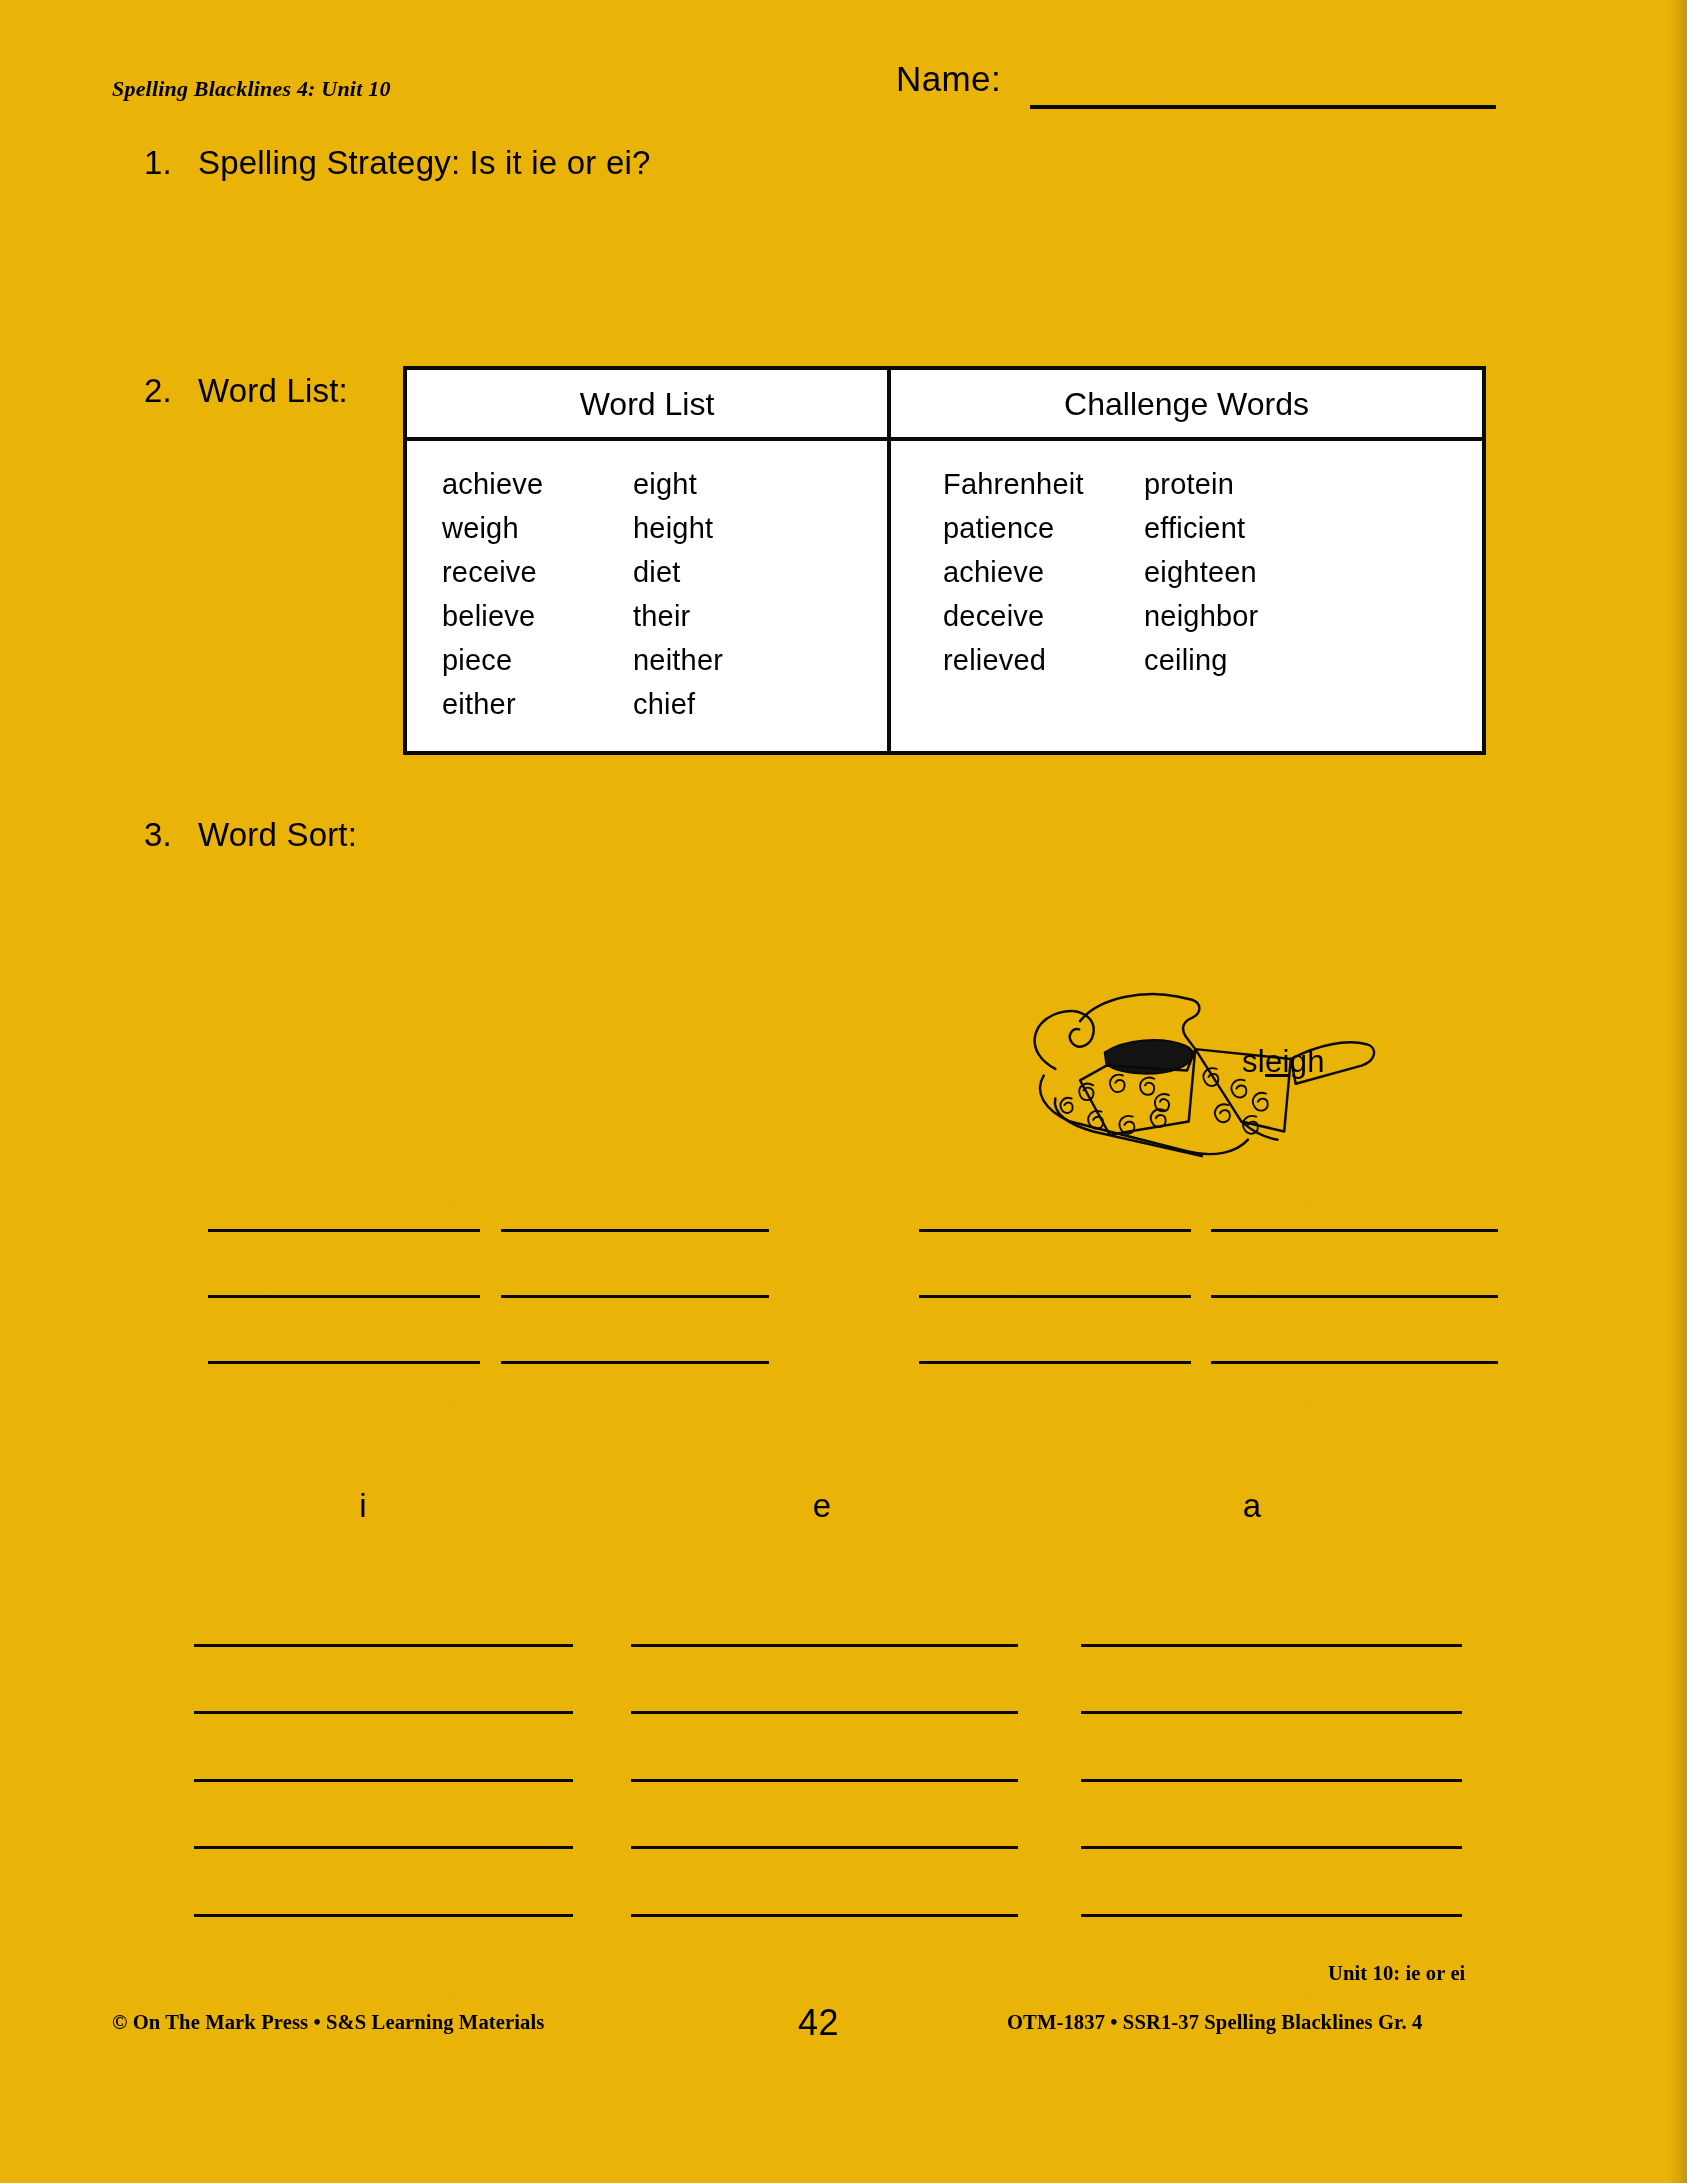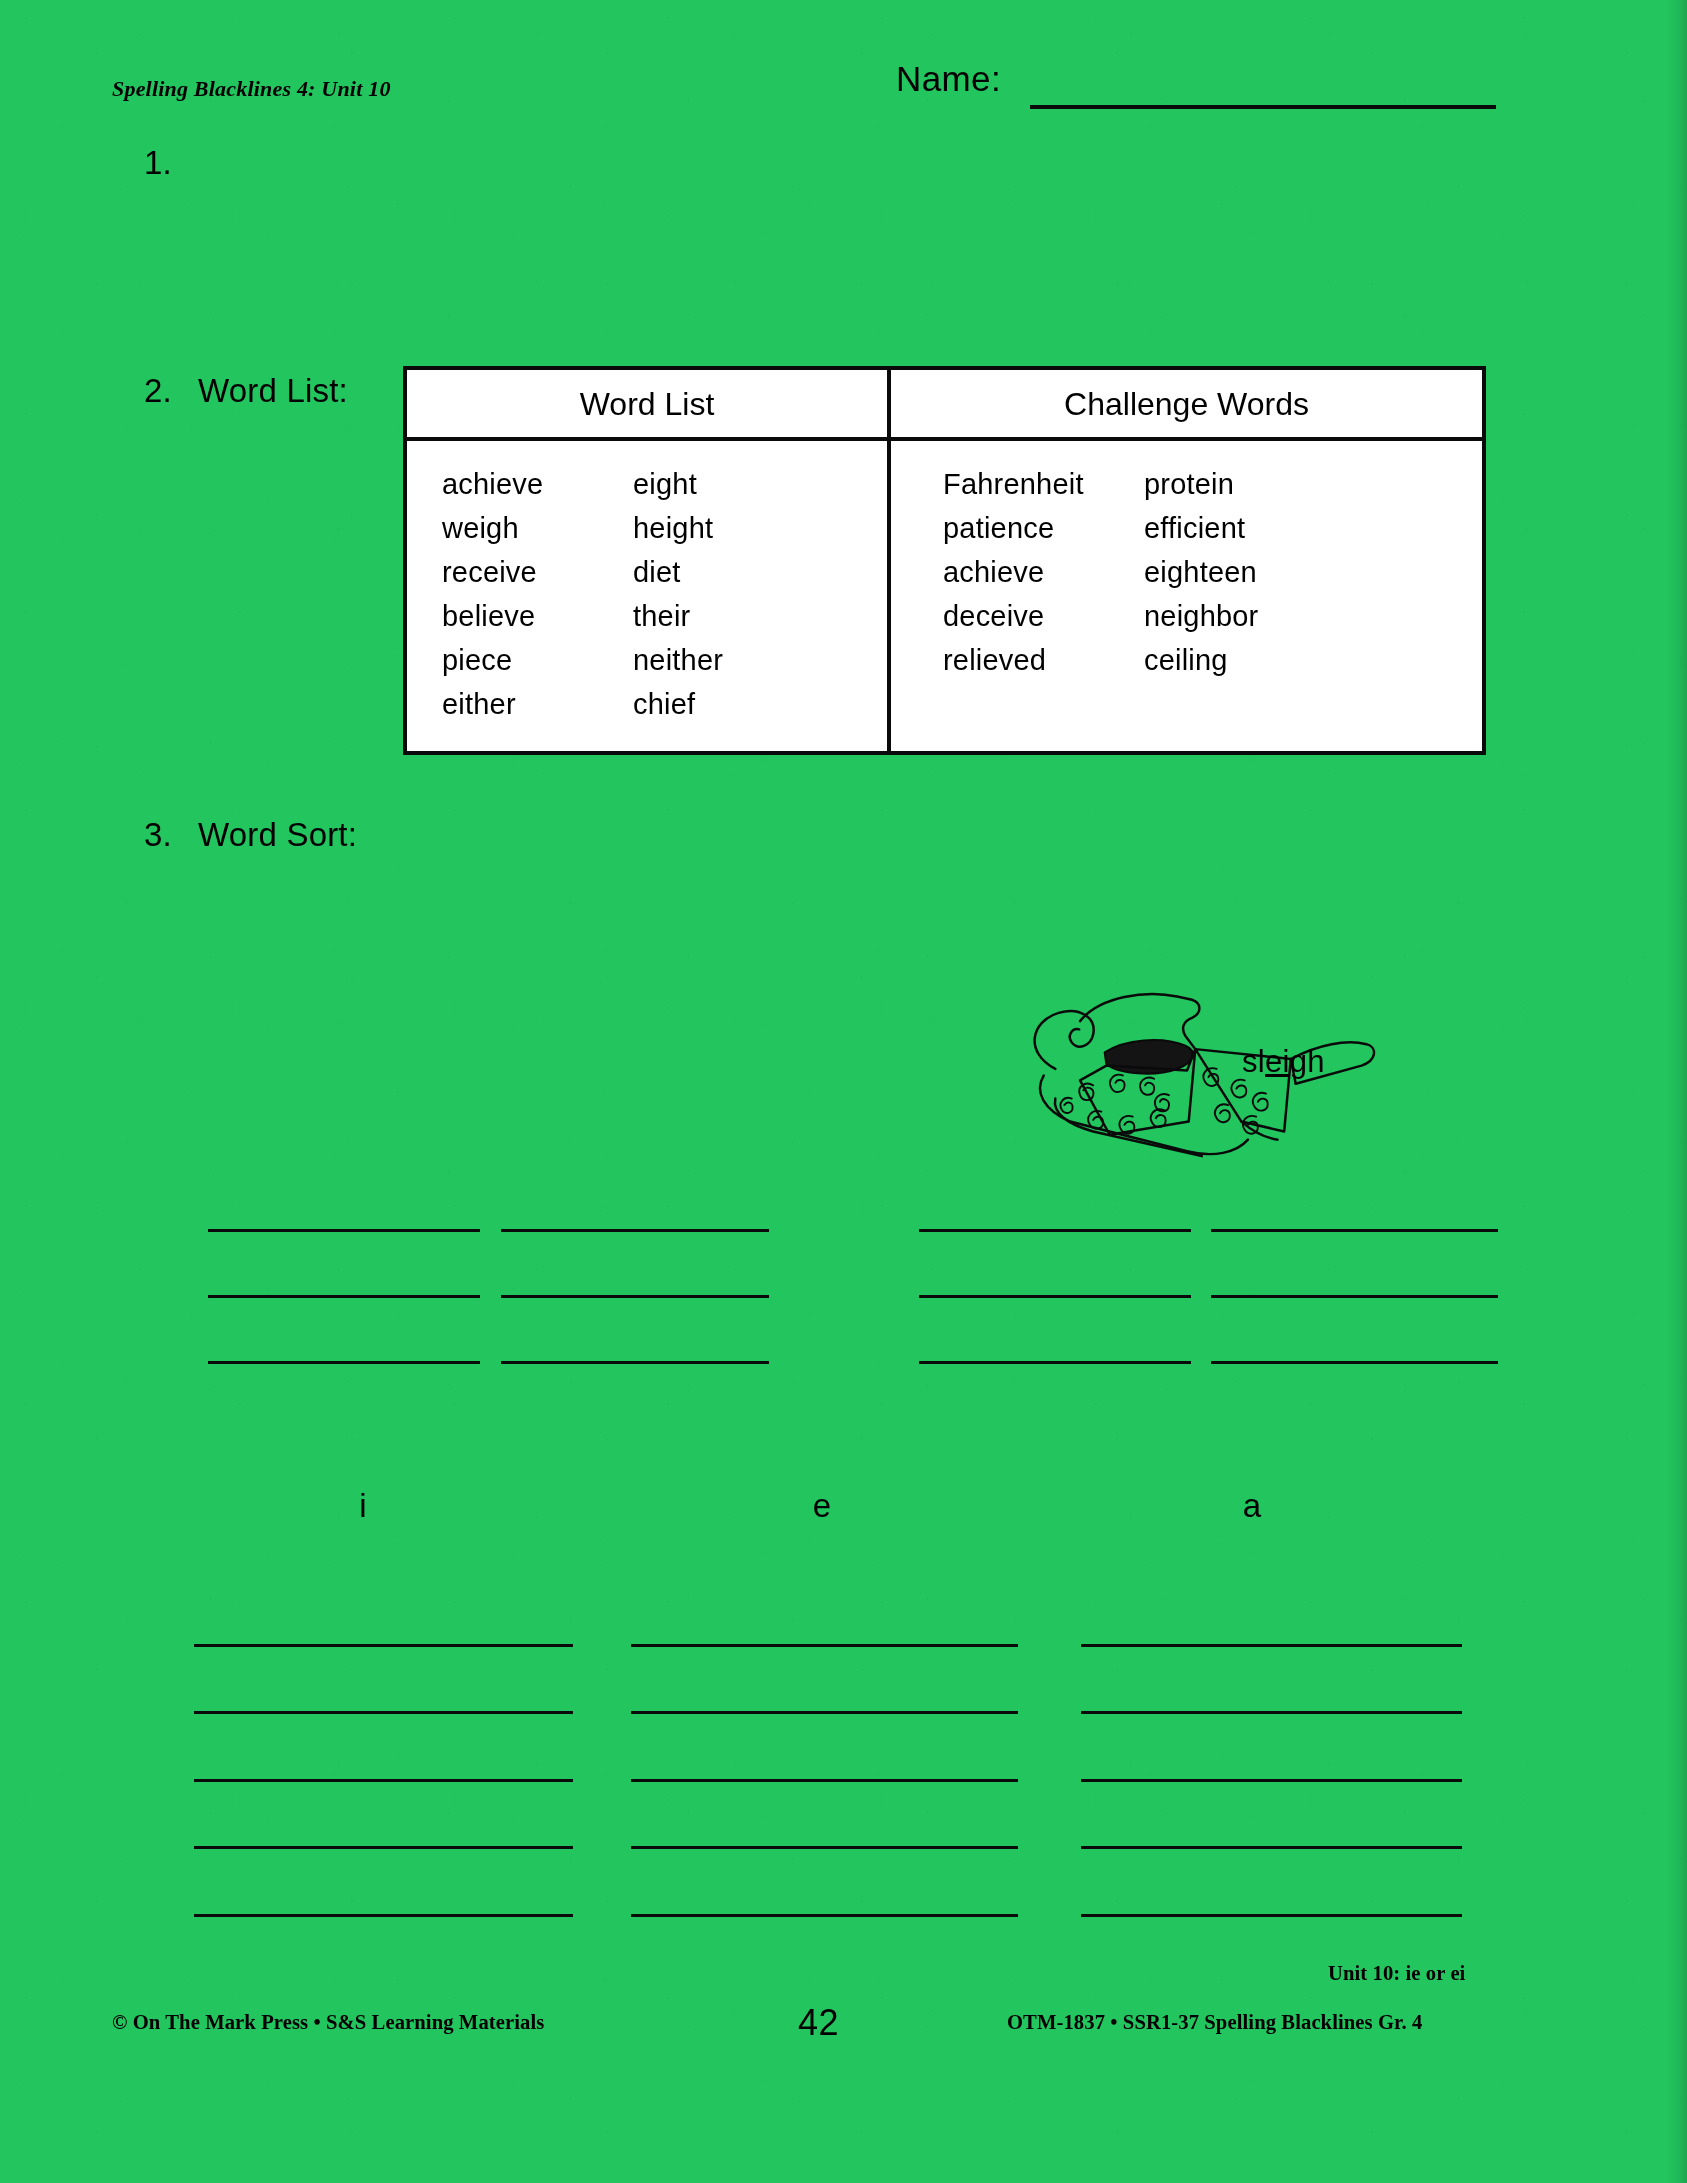--- a/index.html
+++ b/index.html
@@ -12,21 +12,21 @@
     height: 2183px;
     position: relative;
     font-family: "Liberation Sans", sans-serif;
     color: #000000;
     overflow: hidden;
   }
 
   .page {
     position: absolute;
     inset: 0;
-    background: #22c55e;
+    background: #eab308;
     text-decoration: underline;
   }
 
   
   .speckle {
     position: absolute;
     inset: 0;
     pointer-events: none;
     opacity: .35;
     background-image:
@@ -180,20 +180,21 @@
 
   <div class="speckle"></div>
   <div class="scan-edge"></div>
 
   <div class="hdr-left">Spelling Blacklines 4:  Unit 10</div>
 
   <div class="name-label">Name:</div>
   <div class="name-rule"></div>
 
   <div class="sec-num" style="left:144px; top:144px;">1.</div>
+  <div class="sec-num" style="left:198px; top:144px;">Spelling Strategy:  Is it ie or ei?</div>
 
 
   <div class="sec-num" style="left:144px; top:372px;">2.</div>
   <div class="sec-num" style="left:198px; top:372px;">Word List:</div>
 
   <div class="wl-table">
     <div class="wl-head-row">
       <div class="wl-head-cell left">Word List</div>
       <div class="wl-head-cell right">Challenge Words</div>
     </div>

